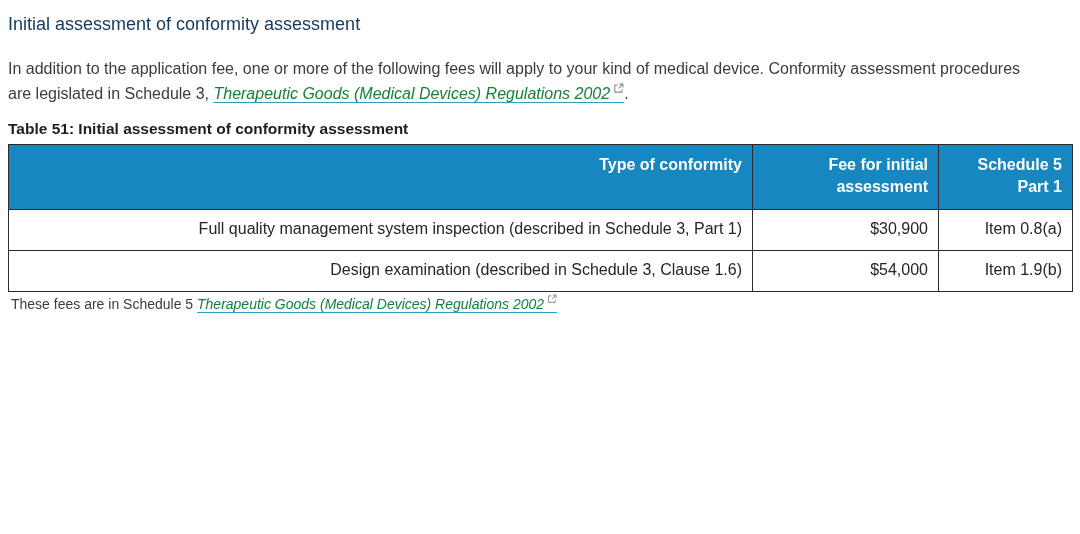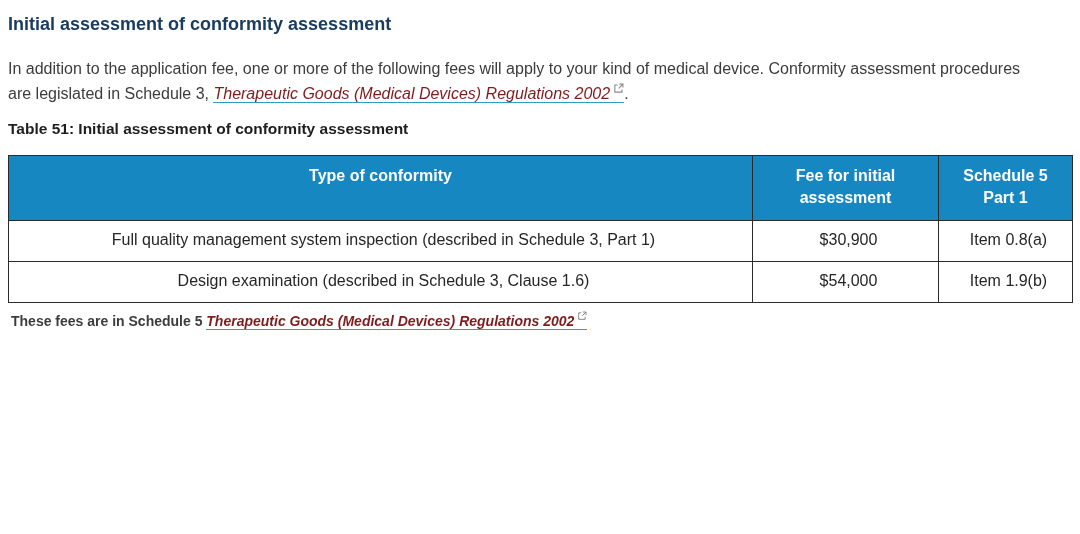--- a/index.html
+++ b/index.html
@@ -14,81 +14,80 @@
     height: 534px;
     overflow: hidden;
     color: #3c3c3c;
   }
   .content {
     padding: 8px 8px 0 8px;
   }
   .page-title {
     font-size: 18px;
     line-height: 24px;
-    font-weight: 700;
+    font-weight: 400;
     color: #1b3c61;
     margin: 4px 0 20px 0;
   }
   .intro {
     font-size: 16px;
     line-height: 25px;
     max-width: 1030px;
     margin: 0 0 14px 0;
     color: #3c3c3c;
   }
   a.ext-link {
-    color: #7f1d1d;
+    color: #15803d;
     font-style: italic;
     text-decoration: none;
     border-bottom: 1.5px solid #2f9fc0;
     cursor: pointer;
   }
   .ext-icon {
     display: inline-block;
     margin-left: 3px;
     vertical-align: 5px;
     line-height: 0;
   }
   .table-caption {
     font-size: 15.5px;
     font-weight: 700;
     color: #1e1e1e;
-    margin: 0 0 17px 0;
+    margin: 0 0 6px 0;
   }
   table.fees-table {
     border-collapse: collapse;
     table-layout: fixed;
     width: 1064px;
   }
   table.fees-table th,
   table.fees-table td {
     border: 1px solid #2b2b2b;
     vertical-align: top;
-    text-align: center;
+    text-align: right;
     font-size: 16px;
     line-height: 22px;
     word-wrap: break-word;
   }
   table.fees-table th {
     background: #1787c1;
     color: #ffffff;
     font-weight: 700;
     padding: 9px 10px 11px 10px;
   }
   table.fees-table td {
     color: #262626;
     padding: 8px 10px 10px 16px;
     background: #ffffff;
   }
   .footnote {
     font-size: 14px;
     line-height: 20px;
-    margin: 8px 0 0 3px;
+    margin: 2px 0 0 3px;
     color: #3c3c3c;
-    font-weight: bold;
   }
 </style>
 </head>
 <body>
 
 <div class="content">
 
   <h1 class="page-title">Initial assessment of conformity assessment</h1>
 
   <p class="intro"><span>In addition to the application fee, one or more of the following fees will apply to your kind of medical device. Conformity assessment procedures are legislated in Schedule 3, </span><a class="ext-link"><span>Therapeutic Goods (Medical Devices) Regulations 2002</span><span class="ext-icon"><svg width="11" height="11" viewBox="0 0 12 12">

